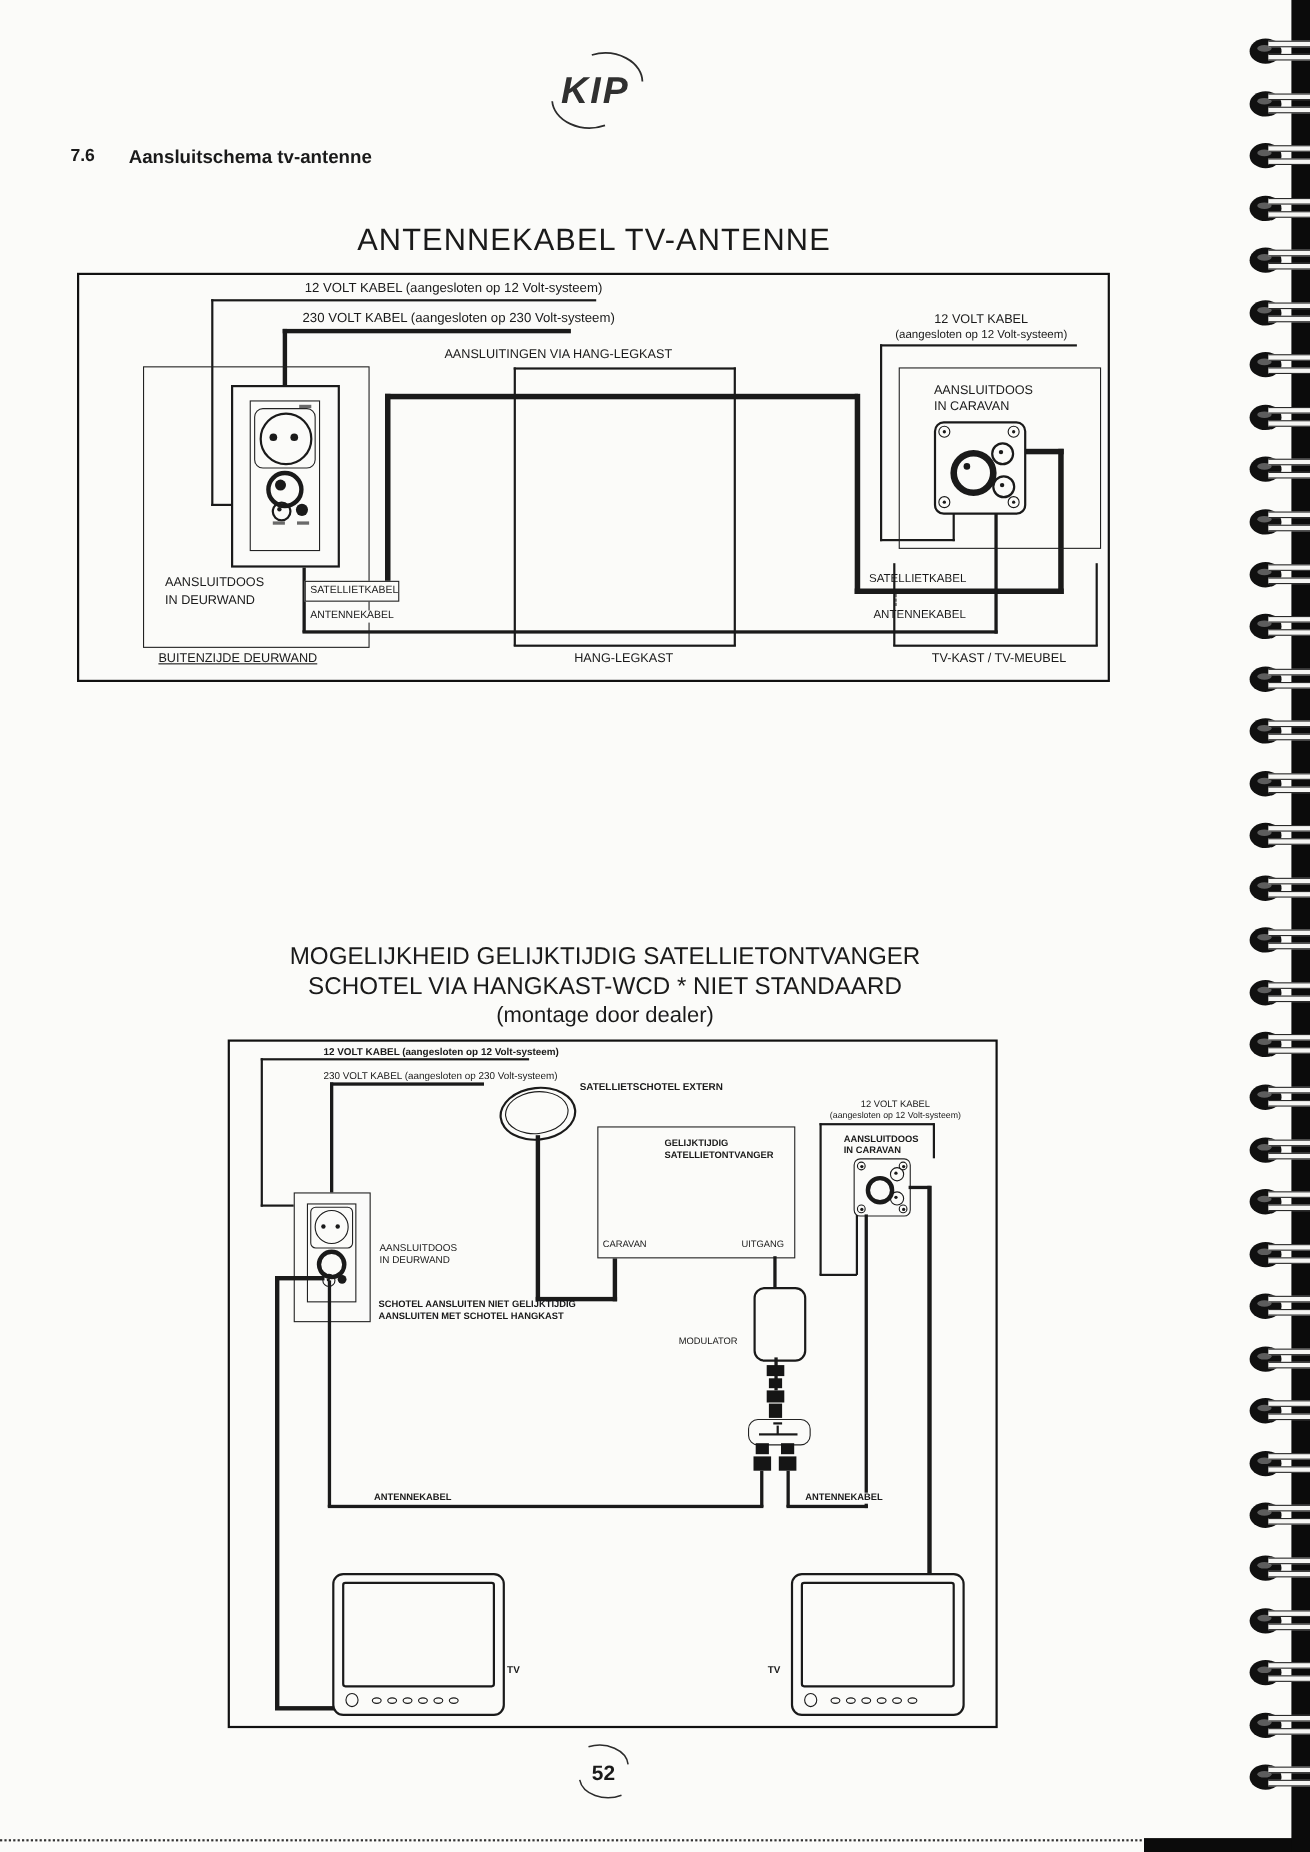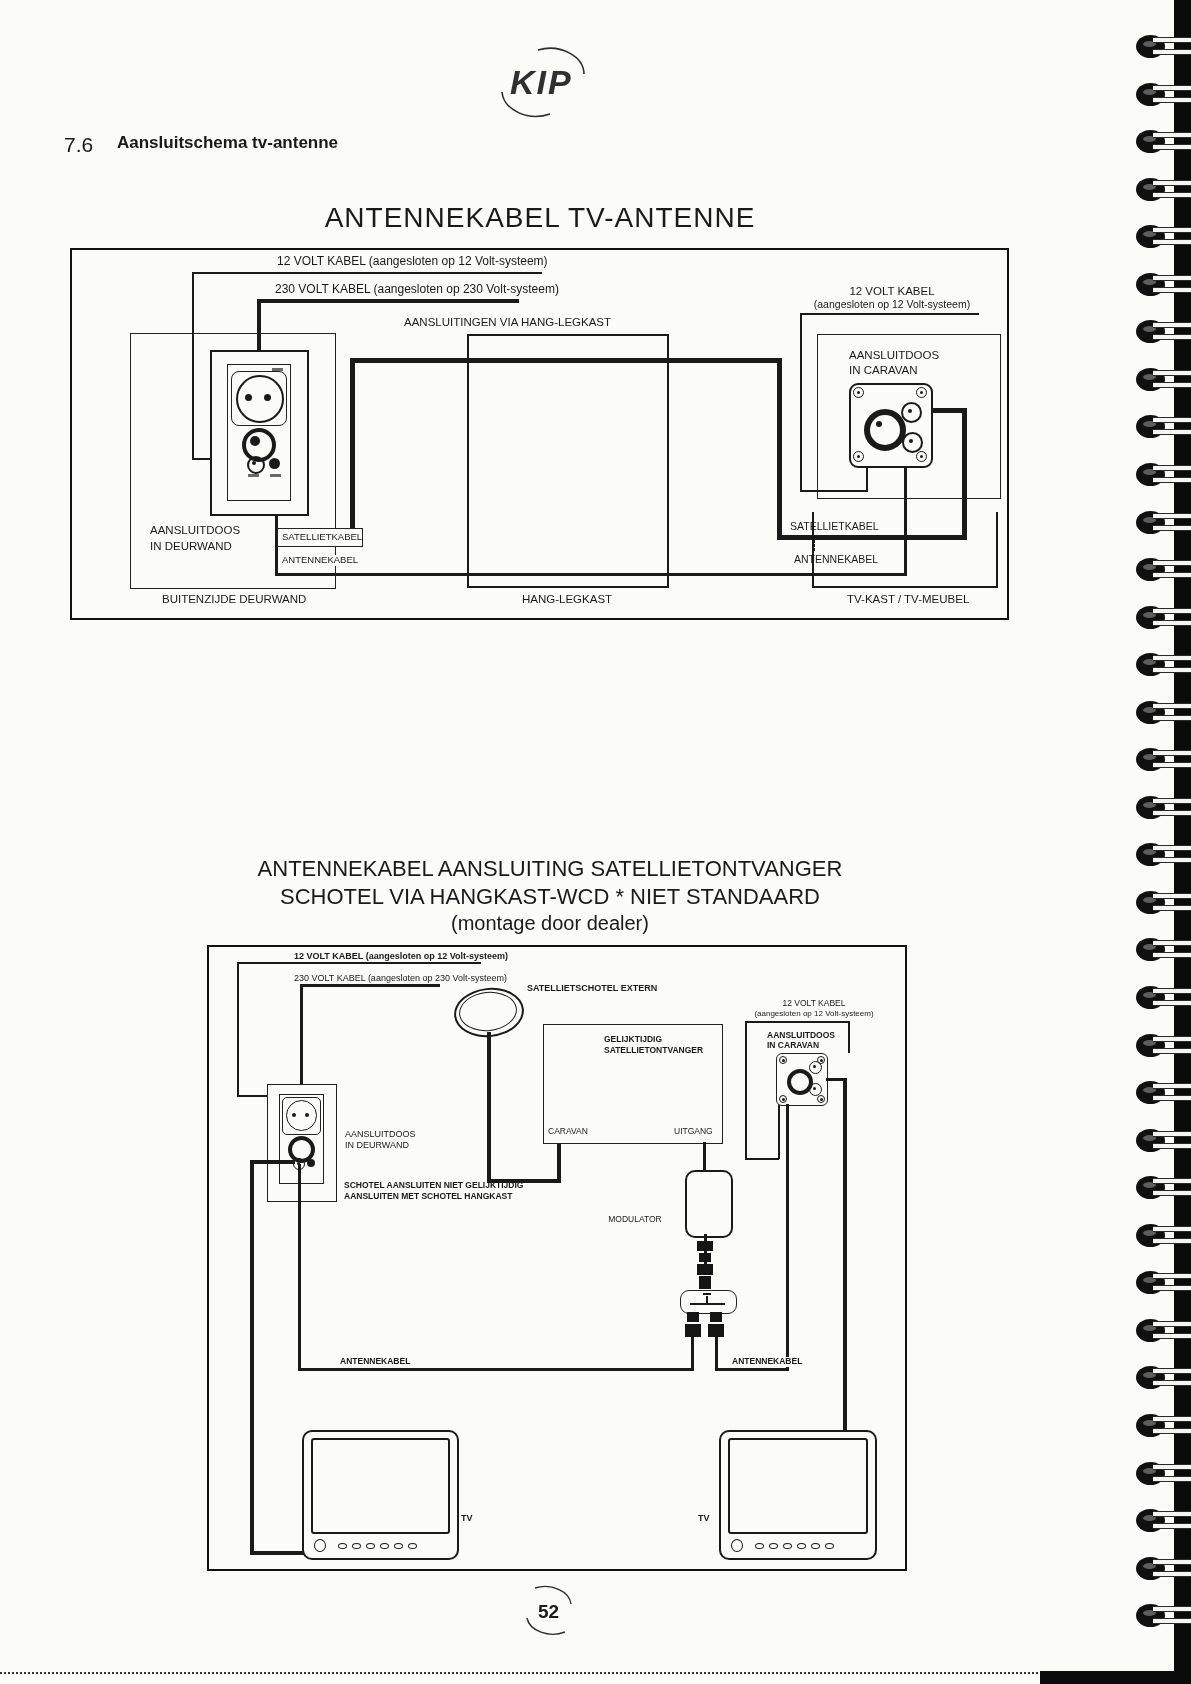--- a/index.html
+++ b/index.html
@@ -34,21 +34,21 @@
 <body>
 
 <div class="abs" style="left:488px;top:42px;width:110px;height:80px;">
   <svg width="110" height="80" viewBox="0 0 110 80">
     <path d="M 50 8 A 34 26 0 0 1 96 32" fill="none" stroke="#2c2c2c" stroke-width="1.6"></path>
     <path d="M 62 72 A 34 26 0 0 1 14 50" fill="none" stroke="#2c2c2c" stroke-width="1.6"></path>
     <text x="22" y="52" font-family="Liberation Sans, sans-serif" font-size="34" font-weight="bold" font-style="italic" fill="#303030" letter-spacing="2">KIP</text>
   </svg>
 </div>
 
-<div class="lbl" style="left:64px;top:133px;font-size:21px;font-weight:normal;">7.6</div>
+<div class="lbl" style="left:64px;top:133px;font-size:16px;font-weight:bold;">7.6</div>
 <div class="lbl" style="left:117px;top:133px;font-size:17px;font-weight:bold;">Aansluitschema tv-antenne</div>
 
 <div class="lbl ctr" style="left:0px;top:202px;width:1080px;font-size:28px;letter-spacing:1px;">ANTENNEKABEL TV-ANTENNE</div>
 
 <div id="diagram1">
 
   <div class="lbl" style="left:205px;top:5px;font-size:12px;">12 VOLT KABEL (aangesloten op 12 Volt-systeem)</div>
   <div class="hline" style="left:120px;top:22px;width:350px;height:2px;"></div>
   <div class="vline" style="left:120px;top:22px;width:2px;height:188px;"></div>
   <div class="hline" style="left:120px;top:208px;width:37px;height:2px;"></div>
@@ -91,21 +91,21 @@
   <div class="circ" style="left:197px;top:208px;width:11px;height:11px;background:#1a1a1a;"></div>
   <div class="abs" style="left:176px;top:224px;width:11px;height:3px;background:#6a6a6a;"></div>
   <div class="abs" style="left:198px;top:224px;width:11px;height:3px;background:#6a6a6a;"></div>
 
   <div class="lbl" style="left:78px;top:274px;font-size:11.5px;">AANSLUITDOOS</div>
   <div class="lbl" style="left:78px;top:290px;font-size:11.5px;">IN DEURWAND</div>
 
   <div class="box-thin" style="left:205px;top:278px;width:84px;height:17px;background:#fbfbf9;"></div>
   <div class="lbl" style="left:210px;top:282px;font-size:9.5px;">SATELLIETKABEL</div>
   <div class="lbl" style="left:208px;top:305px;font-size:9.5px;background:#fbfbf9;padding:0 2px;">ANTENNEKABEL</div>
-  <div class="lbl" style="left:90px;top:343px;font-size:11.5px;">BUITENZIJDE DEURWAND</div>
+  <div class="lbl" style="left:72px;top:343px;font-size:11.5px;text-decoration:underline;">BUITENZIJDE DEURWAND</div>
 
   <div class="lbl" style="left:450px;top:343px;font-size:11.5px;">HANG-LEGKAST</div>
 
   <div class="lbl ctr" style="left:735px;top:35px;width:170px;font-size:11.5px;">12 VOLT KABEL</div>
   <div class="lbl ctr" style="left:730px;top:48px;width:180px;font-size:10.5px;">(aangesloten op 12 Volt-systeem)</div>
   <div class="hline" style="left:728px;top:63px;width:179px;height:2px;"></div>
   <div class="vline" style="left:728px;top:63px;width:2px;height:179px;"></div>
   <div class="hline" style="left:728px;top:240px;width:68px;height:2px;"></div>
   <div class="vline" style="left:794px;top:214px;width:2px;height:28px;"></div>
 
@@ -128,21 +128,21 @@
   <div class="lbl" style="left:716px;top:270px;font-size:10.5px;background:#fbfbf9;padding:0 2px;">SATELLIETKABEL</div>
   <div class="vline" style="left:742px;top:290px;width:1.5px;height:11px;border-left:1.5px dashed #1a1a1a;background:none;"></div>
   <div class="lbl" style="left:722px;top:303px;font-size:10.5px;">ANTENNEKABEL</div>
 
   <div class="vline" style="left:740px;top:262px;width:1.5px;height:75px;"></div>
   <div class="vline" style="left:924px;top:262px;width:1.5px;height:75px;"></div>
   <div class="hline" style="left:740px;top:336px;width:186px;height:1.5px;"></div>
   <div class="lbl" style="left:775px;top:343px;font-size:11.5px;">TV-KAST / TV-MEUBEL</div>
 </div>
 
-<div class="lbl ctr" style="left:0;top:856px;width:1100px;font-size:22px;">ANTENNEKABEL AANSLUITING SATELLIETONTVANGER</div>
+<div class="lbl ctr" style="left:0;top:856px;width:1100px;font-size:22px;">MOGELIJKHEID GELIJKTIJDIG SATELLIETONTVANGER</div>
 <div class="lbl ctr" style="left:0;top:884px;width:1100px;font-size:22px;">SCHOTEL VIA HANGKAST-WCD * NIET STANDAARD</div>
 <div class="lbl ctr" style="left:0;top:912px;width:1100px;font-size:20px;">(montage door dealer)</div>
 
 <div id="diagram2">
 
   <div class="lbl" style="left:85px;top:4px;font-size:9px;font-weight:bold;">12 VOLT KABEL (aangesloten op 12 Volt-systeem)</div>
   <div class="hline" style="left:28px;top:15px;width:244px;height:1.5px;"></div>
   <div class="vline" style="left:28px;top:15px;width:1.5px;height:135px;"></div>
   <div class="hline" style="left:28px;top:148px;width:30px;height:1.5px;"></div>
 
@@ -204,21 +204,21 @@
   <div class="lbl" style="left:135px;top:234px;font-size:8.5px;font-weight:bold;">SCHOTEL AANSLUITEN NIET  GELIJKTIJDIG</div>
   <div class="lbl" style="left:135px;top:245px;font-size:8.5px;font-weight:bold;">AANSLUITEN MET SCHOTEL HANGKAST</div>
 
   <div class="hline" style="left:41px;top:213px;width:45px;height:4px;"></div>
   <div class="vline" style="left:41px;top:213px;width:4px;height:394px;"></div>
   <div class="hline" style="left:41px;top:604px;width:54px;height:4px;"></div>
   <div class="vline" style="left:89px;top:217px;width:3px;height:206px;"></div>
 
   <div class="vline" style="left:494px;top:195px;width:3px;height:28px;"></div>
   <div class="box" style="left:476px;top:223px;width:44px;height:64px;border-radius:10px;background:#fbfbf9;"></div>
-  <div class="lbl" style="left:390px;top:268px;width:72px;font-size:8.5px;text-align:center;">MODULATOR</div>
+  <div class="lbl" style="left:408px;top:268px;width:72px;font-size:8.5px;text-align:left;">MODULATOR</div>
   <div class="vline" style="left:495px;top:287px;width:3px;height:30px;"></div>
   <div class="fc" style="left:488px;top:294px;width:16px;height:10px;"></div>
   <div class="fc" style="left:490px;top:306px;width:12px;height:9px;"></div>
   <div class="fc" style="left:488px;top:317px;width:16px;height:11px;"></div>
   <div class="fc" style="left:490px;top:329px;width:12px;height:13px;"></div>
 
   <div class="box-thin" style="left:471px;top:343px;width:55px;height:22px;border-radius:9px;background:#fbfbf9;"></div>
   <div class="fc" style="left:494px;top:346px;width:8px;height:2px;"></div>
   <div class="hline" style="left:481px;top:356px;width:35px;height:1.5px;"></div>
   <div class="vline" style="left:497px;top:349px;width:1.5px;height:8px;"></div>

